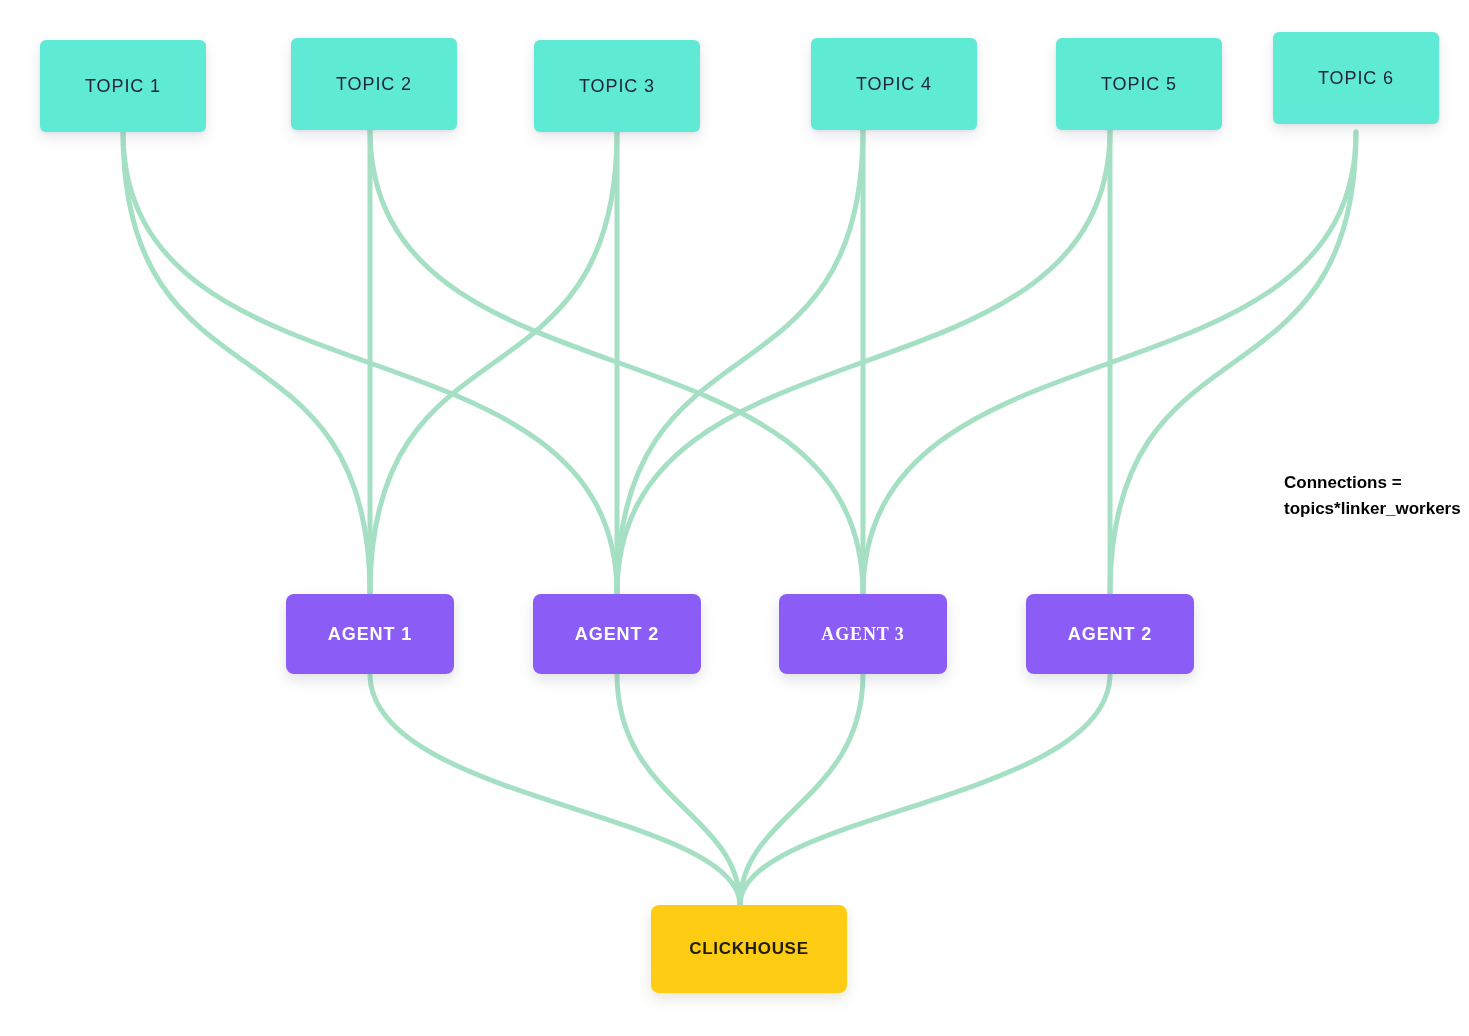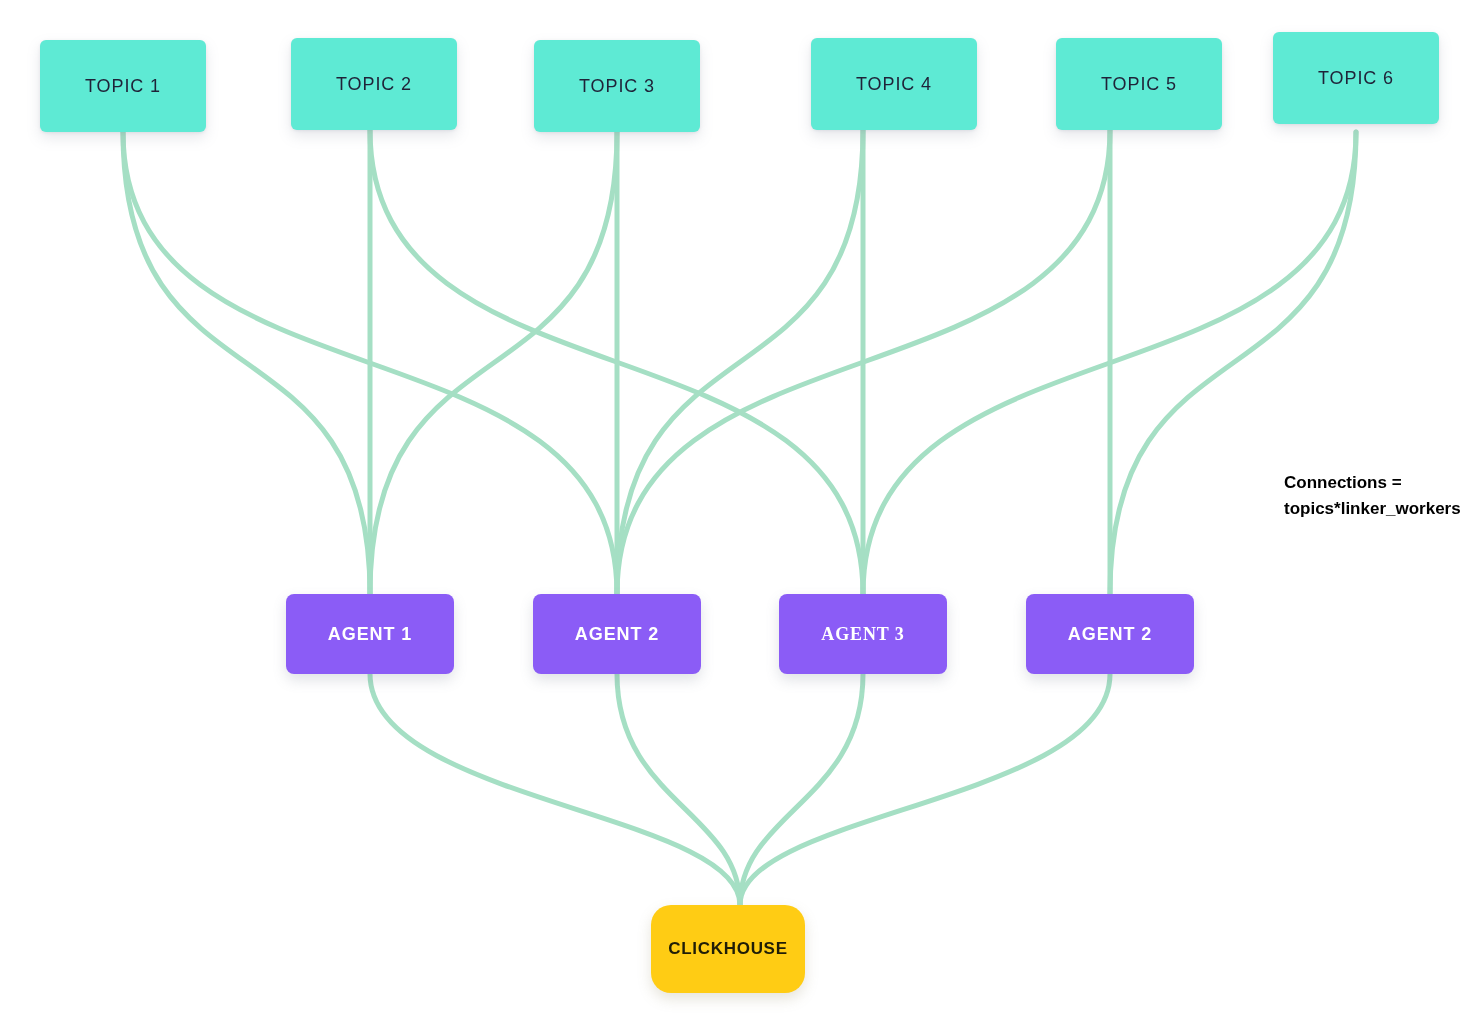--- a/index.html
+++ b/index.html
@@ -57,24 +57,24 @@
     box-shadow: 0 6px 14px rgba(100,110,130,0.20);
   }
   .agent-label {
     font-size: 18px;
     font-weight: 600;
     letter-spacing: 0.9px;
     color: #ffffff;
     white-space: nowrap;
   }
   .sink-node {
-    width: 154px;
+    width: 196px;
     height: 88px;
     background: #ffcc14;
-    border-radius: 20px;
+    border-radius: 8px;
     box-shadow: 0 6px 14px rgba(140,130,90,0.22);
   }
   .sink-label {
     font-size: 17px;
     font-weight: 600;
     letter-spacing: 0.7px;
     color: #1f1d07;
     white-space: nowrap;
   }
   .annotation {

